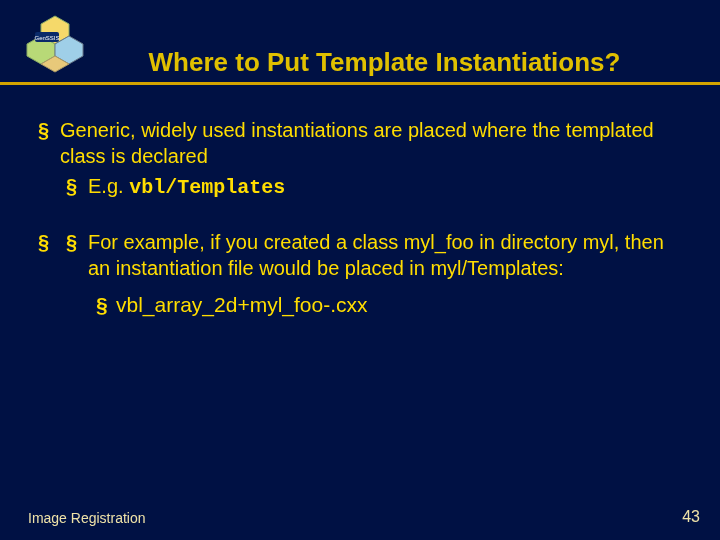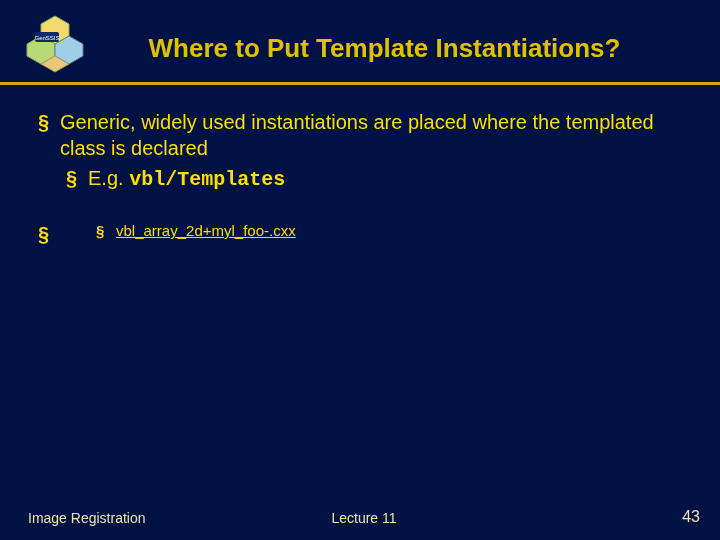--- a/index.html
+++ b/index.html
@@ -7,21 +7,21 @@
     width: 720px;
     height: 540px;
     background: #001144;
     font-family: Arial, Helvetica, sans-serif;
     color: #ffdd00;
     position: relative;
     overflow: hidden;
   }
   .header {
     display: flex;
-    align-items: center;
+    align-items: flex-end;
     padding: 10px 20px 0 21px;
     position: relative;
   }
   .logo {
     width: 68px;
     height: 68px;
     position: relative;
     flex-shrink: 0;
   }
   .title {
@@ -39,20 +39,21 @@
     margin: 4px 0 0 0;
   }
   .content {
     padding: 24px 36px 0 60px;
     font-size: 20px;
     line-height: 1.3;
   }
   .bullet-1 {
     position: relative;
     margin-bottom: 28px;
+    margin-top: 8px;
   }
   .bullet-1::before {
     content: "§";
     position: absolute;
     left: -22px;
     top: 0;
     font-weight: bold;
   }
   .bullet-2 {
     position: relative;
@@ -63,22 +64,21 @@
     content: "§";
     position: absolute;
     left: -22px;
     top: 0;
     font-weight: bold;
   }
   .bullet-3 {
     position: relative;
     margin-left: 56px;
     margin-top: 10px;
-    font-size: 15px;
-    text-decoration: underline;
+    font-size: 21px;
   }
   .bullet-3::before {
     content: "§";
     position: absolute;
     left: -20px;
     top: 0;
     font-weight: bold;
   }
   .mono {
     font-family: "Courier New", monospace;
@@ -123,24 +123,26 @@
 <div class="content">
 
   <div class="bullet-1">
     <span>Generic, widely used instantiations are placed  where the templated class is declared</span>
     <div class="bullet-2">
       <span>E.g. </span><span class="mono">vbl/Templates</span>
     </div>
   </div>
 
   <div class="bullet-1">
+    <div class="bullet-2">
+      <span>For example, if you created a class myl_foo in directory myl, then an instantiation file would be placed in myl/Templates:</span>
+    </div>
     <div class="bullet-3">
       <span>vbl_array_2d+myl_foo-.cxx</span>
     </div>
   </div>
 
 </div>
 
 <div class="footer">
   <div class="footer-left">Image Registration</div>
-  <div class="footer-center">Lecture 11</div>
   <div class="footer-right">43</div>
 </div>
 
 </body></html>

